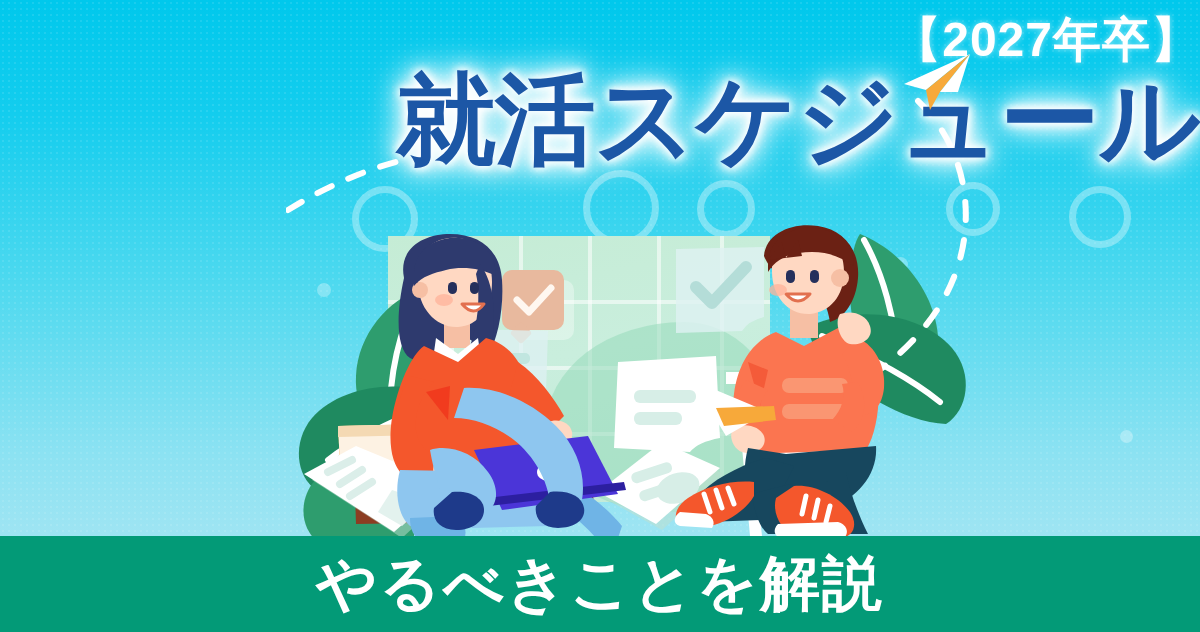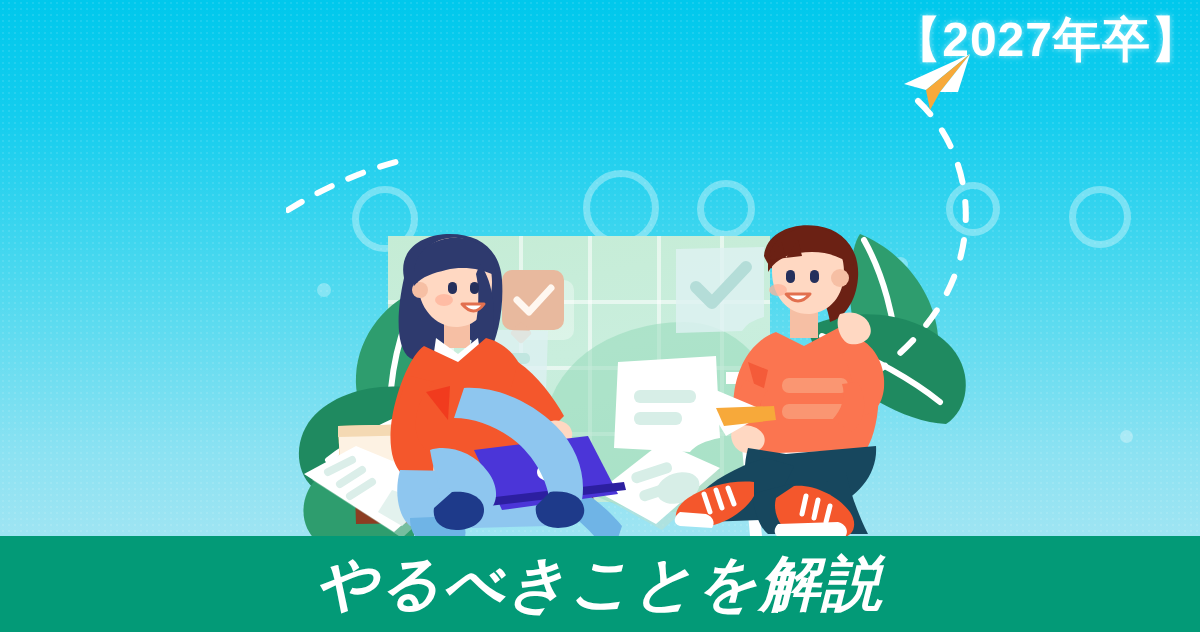--- a/index.html
+++ b/index.html
@@ -65,21 +65,21 @@
       0 0 26px #ffffff,0 0 34px rgba(255,255,255,.95),
       0 0 46px rgba(255,255,255,.8);
   }
 
   
   .footer{
     position:absolute;left:0;right:0;bottom:0;height:96px;background:#039a77;
     display:flex;align-items:center;justify-content:center;z-index:40;
   }
   .footer-text{
-    color:#ffffff;font-size:60px;font-weight:700;line-height:1;letter-spacing:2px;font-style:italic;
+    color:#ffffff;font-size:60px;font-weight:700;line-height:1;letter-spacing:2px;
   }
 
   
   .person{position:absolute;}
 </style>
 </head>
 <body>
 
 <div class="banner">
 
@@ -307,19 +307,20 @@
   </svg>
   <svg class="tick" style="left:790px;top:95px;z-index:8;" width="200" height="330" viewBox="0 0 200 330">
     <path d="M128 6 C168 44 186 104 170 164 C154 224 106 268 58 296 C30 312 12 320 0 324" stroke="#ffffff" stroke-width="6" fill="none" stroke-linecap="round" stroke-dasharray="18 20"></path>
   </svg>
   <svg class="tick" style="left:286px;top:156px;z-index:8;" width="120" height="60" viewBox="0 0 120 60">
     <path d="M2 54 C34 34 76 14 118 4" stroke="#ffffff" stroke-width="6" fill="none" stroke-linecap="round" stroke-dasharray="16 18"></path>
   </svg>
 
   <div class="title-wrap">
     <div class="kicker">【2027年卒】</div>
+    <div class="headline">就活スケジュール</div>
   </div>
 
   <div class="footer">
     <div class="footer-text">やるべきことを解説</div>
   </div>
 
 </div>
 
 </body></html>

